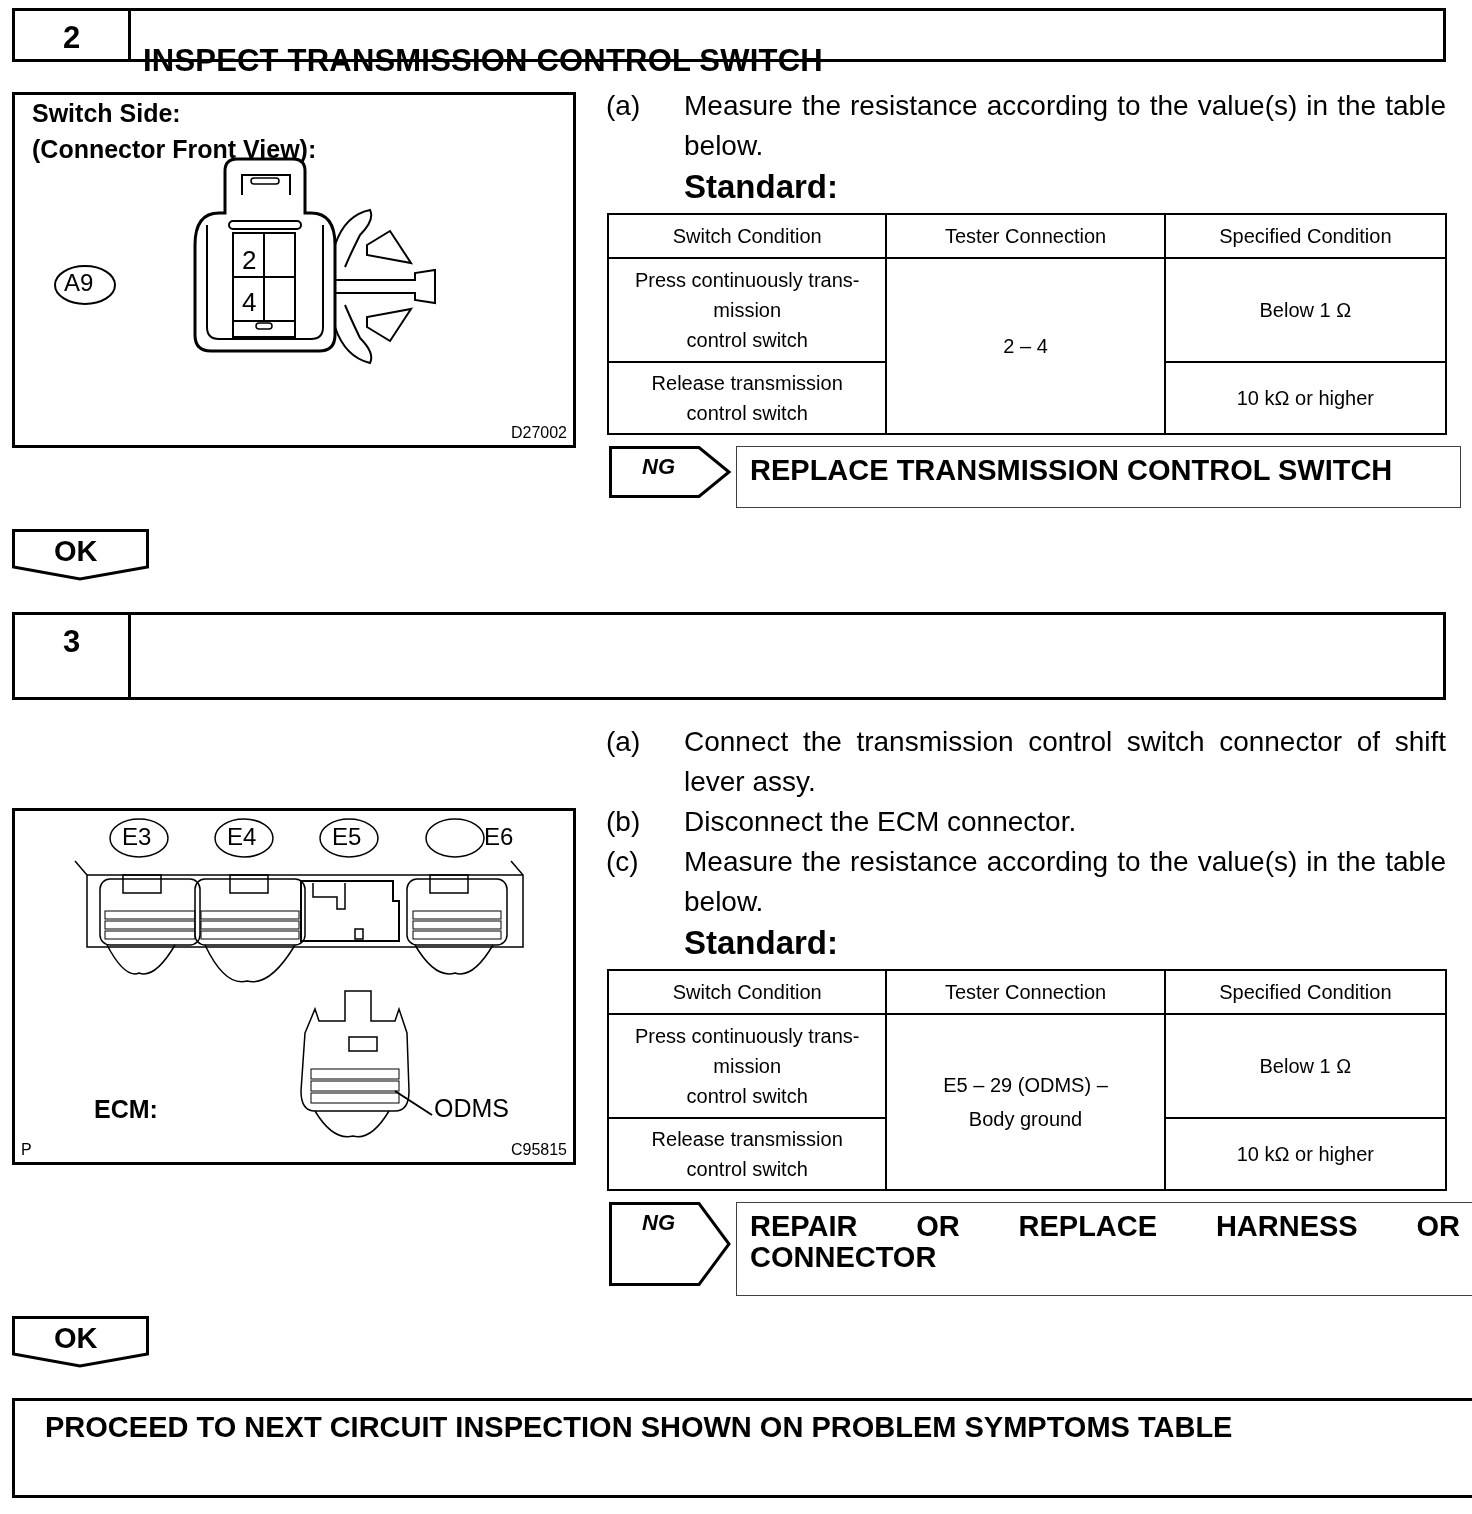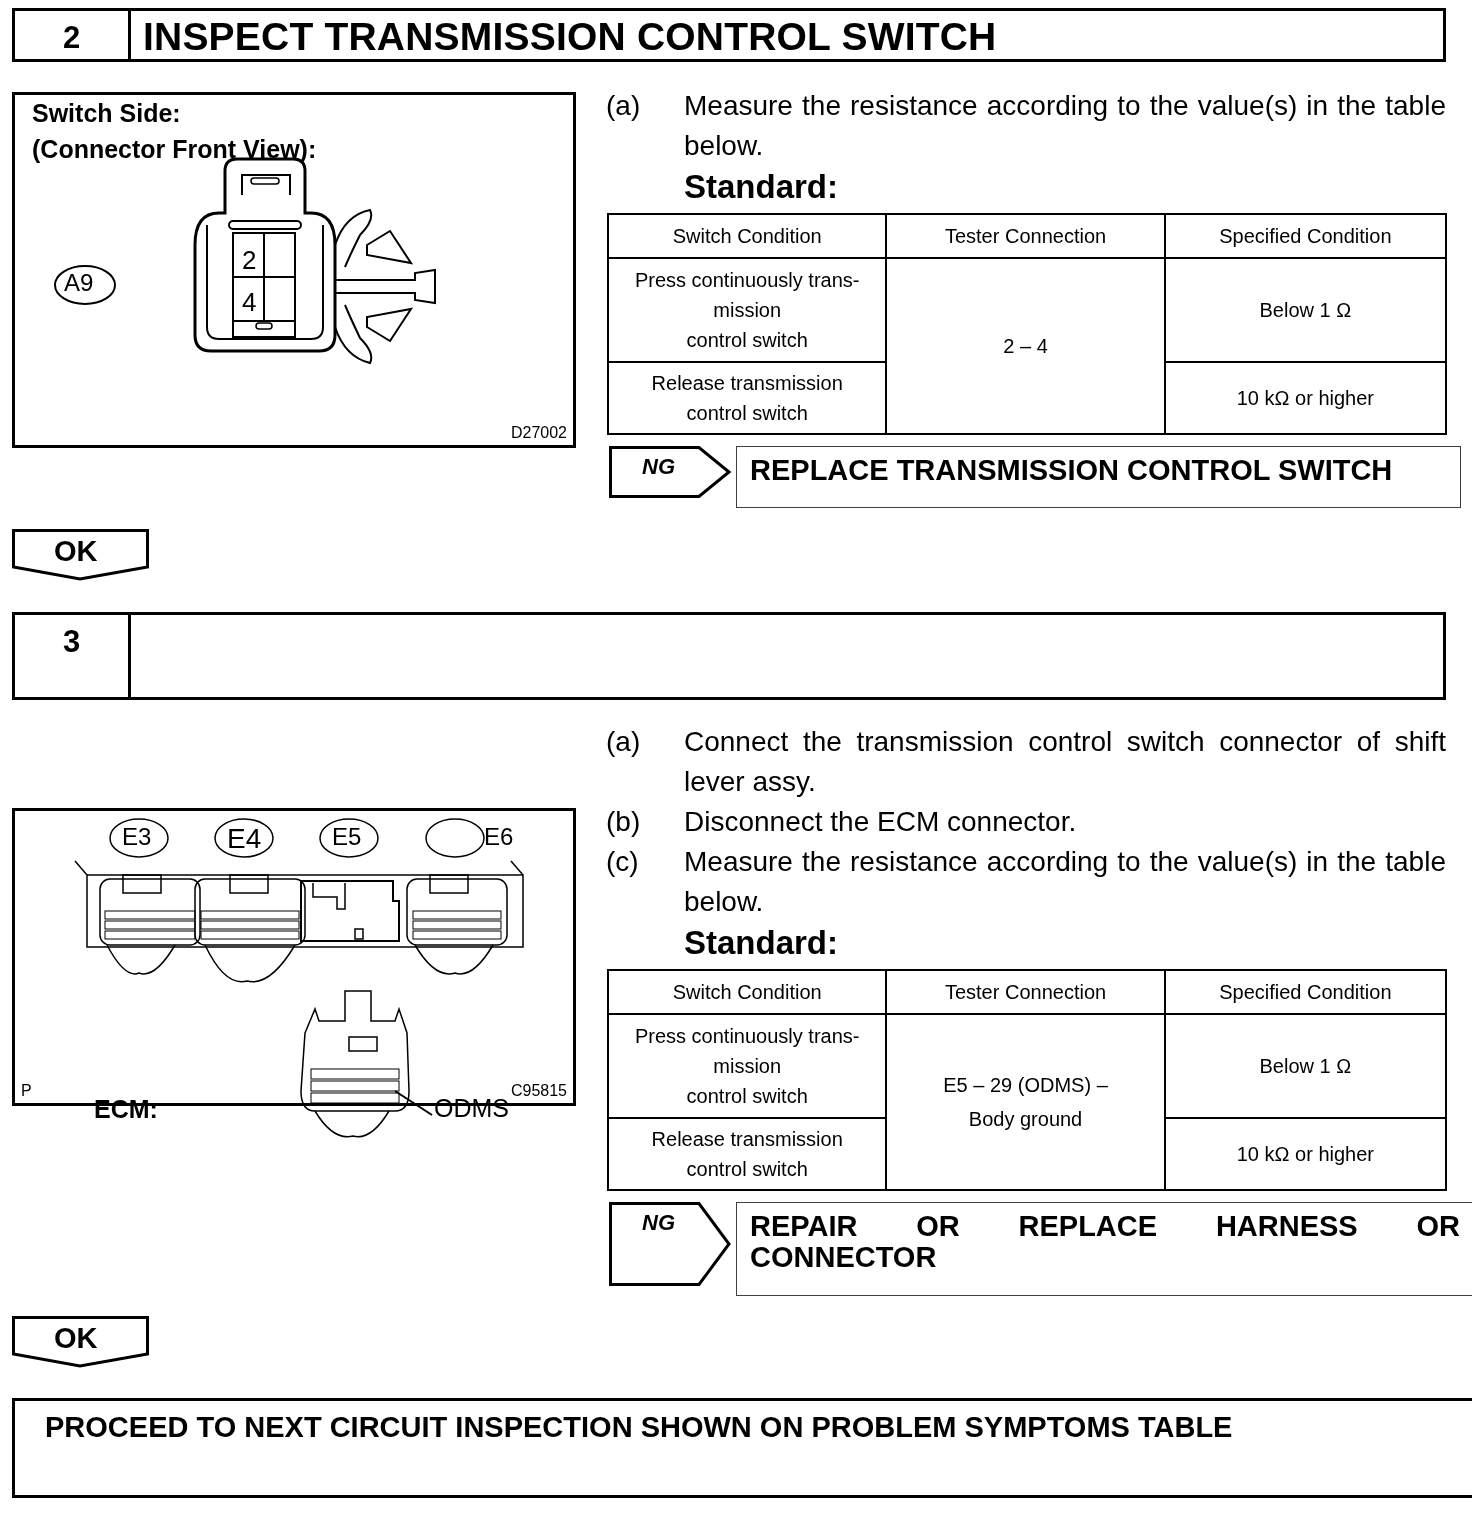--- a/index.html
+++ b/index.html
@@ -2,21 +2,21 @@
 <html><head>
 <meta charset="utf-8">
 <style>
   html, body { margin: 0; padding: 0; background: #ffffff; }
   body { width: 1472px; height: 1514px; position: relative; overflow: hidden;
          font-family: "Liberation Sans", sans-serif; color: #000; }
   .abs { position: absolute; box-sizing: border-box; }
   .step-header { border: 3px solid #000; display: flex; }
   .step-num { width: 113px; border-right: 3px solid #000; font-weight: bold; font-size: 31px;
               text-align: center; padding-top: 12px; }
-  .step-title { flex: 1; font-weight: bold; font-size: 39px; padding: 0 0 0 12px; line-height: 33px; letter-spacing: 0.2px; }
+  .step-title { flex: 1; font-weight: bold; font-size: 31px; padding: 0 0 0 12px; line-height: 33px; letter-spacing: 0.2px; margin-top: 24px; }
   .fig { border: 3px solid #000; }
   .fig-text { position: absolute; font-weight: bold; font-size: 25px; }
   .fig-code { position: absolute; font-size: 16px; }
   .instr { position: absolute; font-size: 28px; line-height: 40px; }
   .instr .lbl { position: absolute; left: 0; }
   .instr .txt { position: absolute; left: 78px; text-align: justify; }
   .std { position: absolute; font-weight: bold; font-size: 33px; }
   table.spec { position: absolute; border-collapse: collapse; font-size: 20px; }
   table.spec td, table.spec th { border: 2px solid #000; text-align: center; font-weight: normal; padding: 0 6px; line-height: 30px; }
   .ng-wrap { position: absolute; }
@@ -109,21 +109,21 @@
   <svg class="abs" style="left:0; top:0;" width="138" height="52" viewBox="0 0 138 52">
     <path d="M1.5 1.5 L135.5 1.5 L135.5 38 L68 50 L1.5 38 Z" fill="none" stroke="#000" stroke-width="3"></path>
   </svg>
   <div class="ok-label" style="left:42px; top:6px;">OK</div>
 </div>
 
 <div class="abs step-header" style="left:12px; top:612px; width:1434px; height:88px;">
   <div class="step-num" style="padding-top:9px;">3</div>
 </div>
 
-<div class="abs fig" style="left:12px; top:808px; width:564px; height:298px;">
+<div class="abs fig" style="left:12px; top:808px; width:564px; height:357px;">
   <svg class="abs" style="left:0; top:0;" width="558" height="351" viewBox="0 0 558 351">
     <g fill="none" stroke="#000" stroke-width="1.5">
 
       <ellipse cx="124" cy="27" rx="29" ry="19"></ellipse>
       <ellipse cx="229" cy="27" rx="29" ry="19"></ellipse>
       <ellipse cx="334" cy="27" rx="29" ry="19"></ellipse>
       <ellipse cx="440" cy="27" rx="29" ry="19"></ellipse>
 
       <path d="M60 50 L72 64 L72 136 L508 136 L508 64 L496 50"></path>
       <line x1="72" y1="64" x2="508" y2="64"></line>
@@ -165,21 +165,21 @@
         <rect x="296" y="258" width="88" height="10"></rect>
           <rect x="296" y="270" width="88" height="10"></rect>
           <rect x="296" y="282" width="88" height="10"></rect>
       </g>
       <path d="M300 300 Q318 330 338 325 Q356 330 374 300"></path>
 
       <line x1="380" y1="280" x2="417" y2="304" stroke-width="2"></line>
     </g>
   </svg>
   <div class="abs" style="left:107px; top:12px; font-size:24px;">E3</div>
-  <div class="abs" style="left:212px; top:12px; font-size:28px;">E4</div>
+  <div class="abs" style="left:212px; top:12px; font-size:24px;">E4</div>
   <div class="abs" style="left:317px; top:12px; font-size:24px;">E5</div>
   <div class="abs" style="left:423px; top:12px; font-size:24px;margin-left:46px;">E6</div>
   <div class="fig-text" style="left:79px; top:284px;">ECM:</div>
   <div class="abs" style="left:419px; top:283px; font-size:25px;">ODMS</div>
   <div class="fig-code" style="left:6px; bottom:3px;">P</div>
   <div class="fig-code" style="right:6px; bottom:3px;">C95815</div>
 </div>
 
 <div class="instr" style="left:606px; top:722px; width:842px; height:80px;">
   <span class="lbl">(a)</span>

